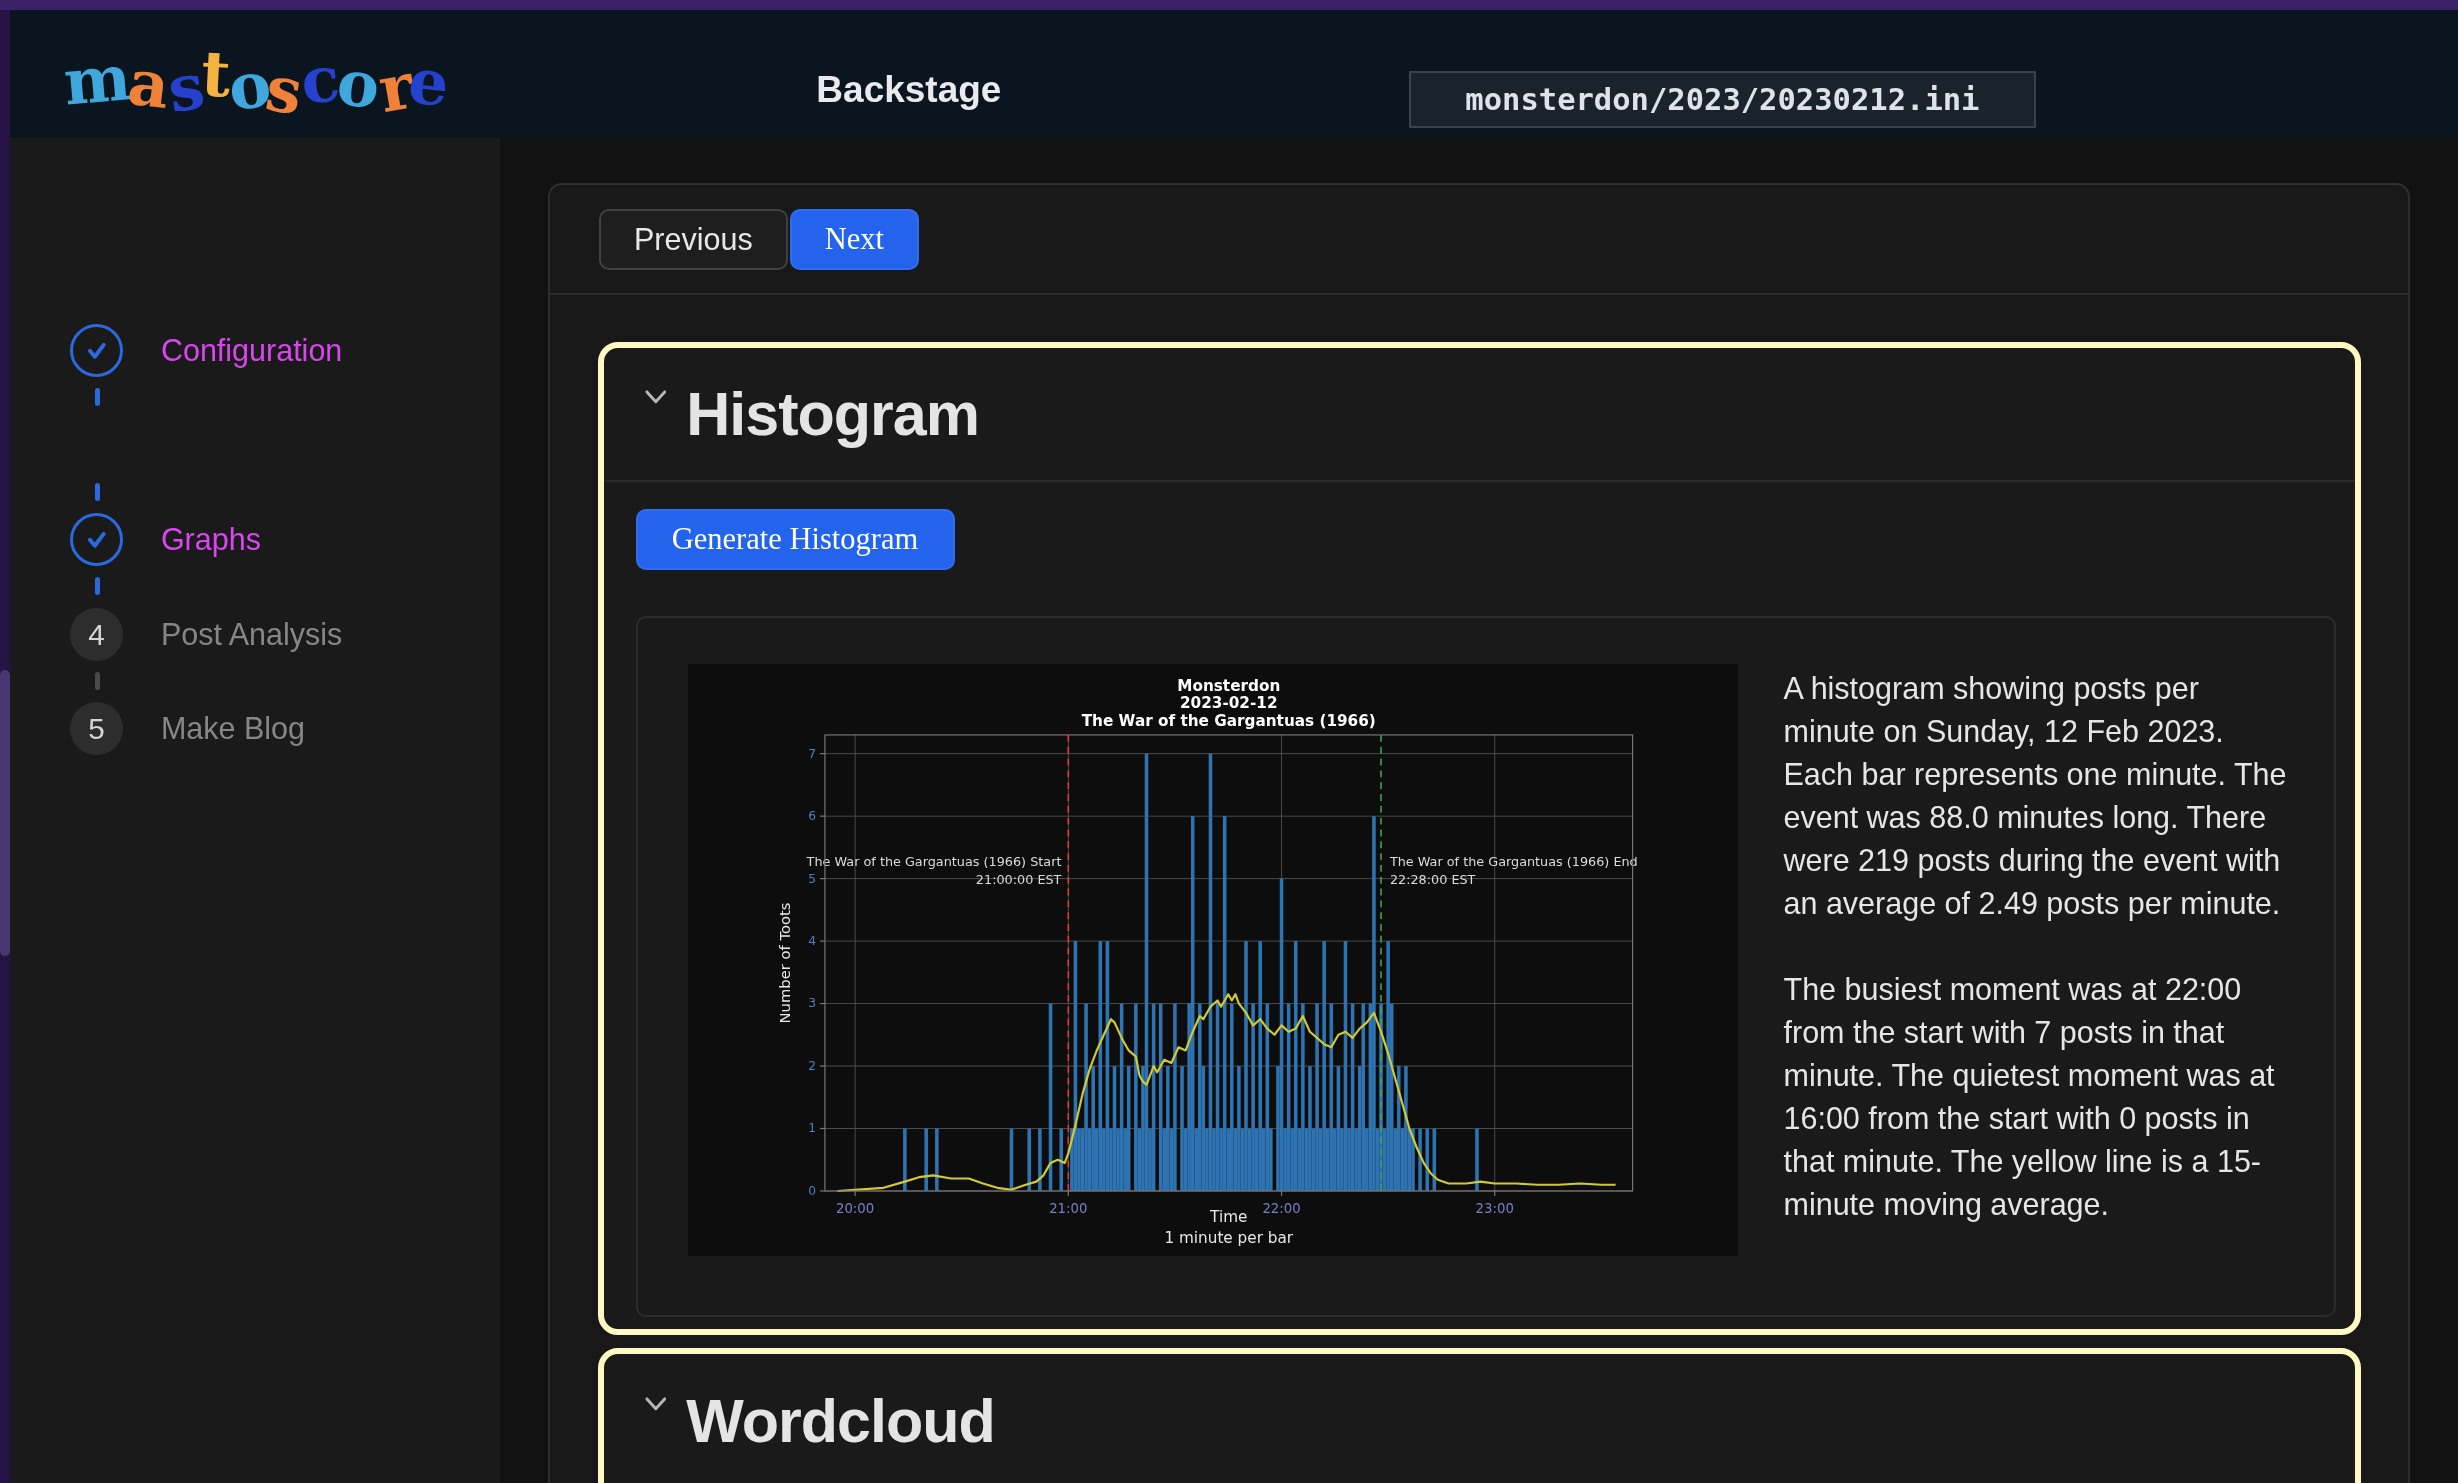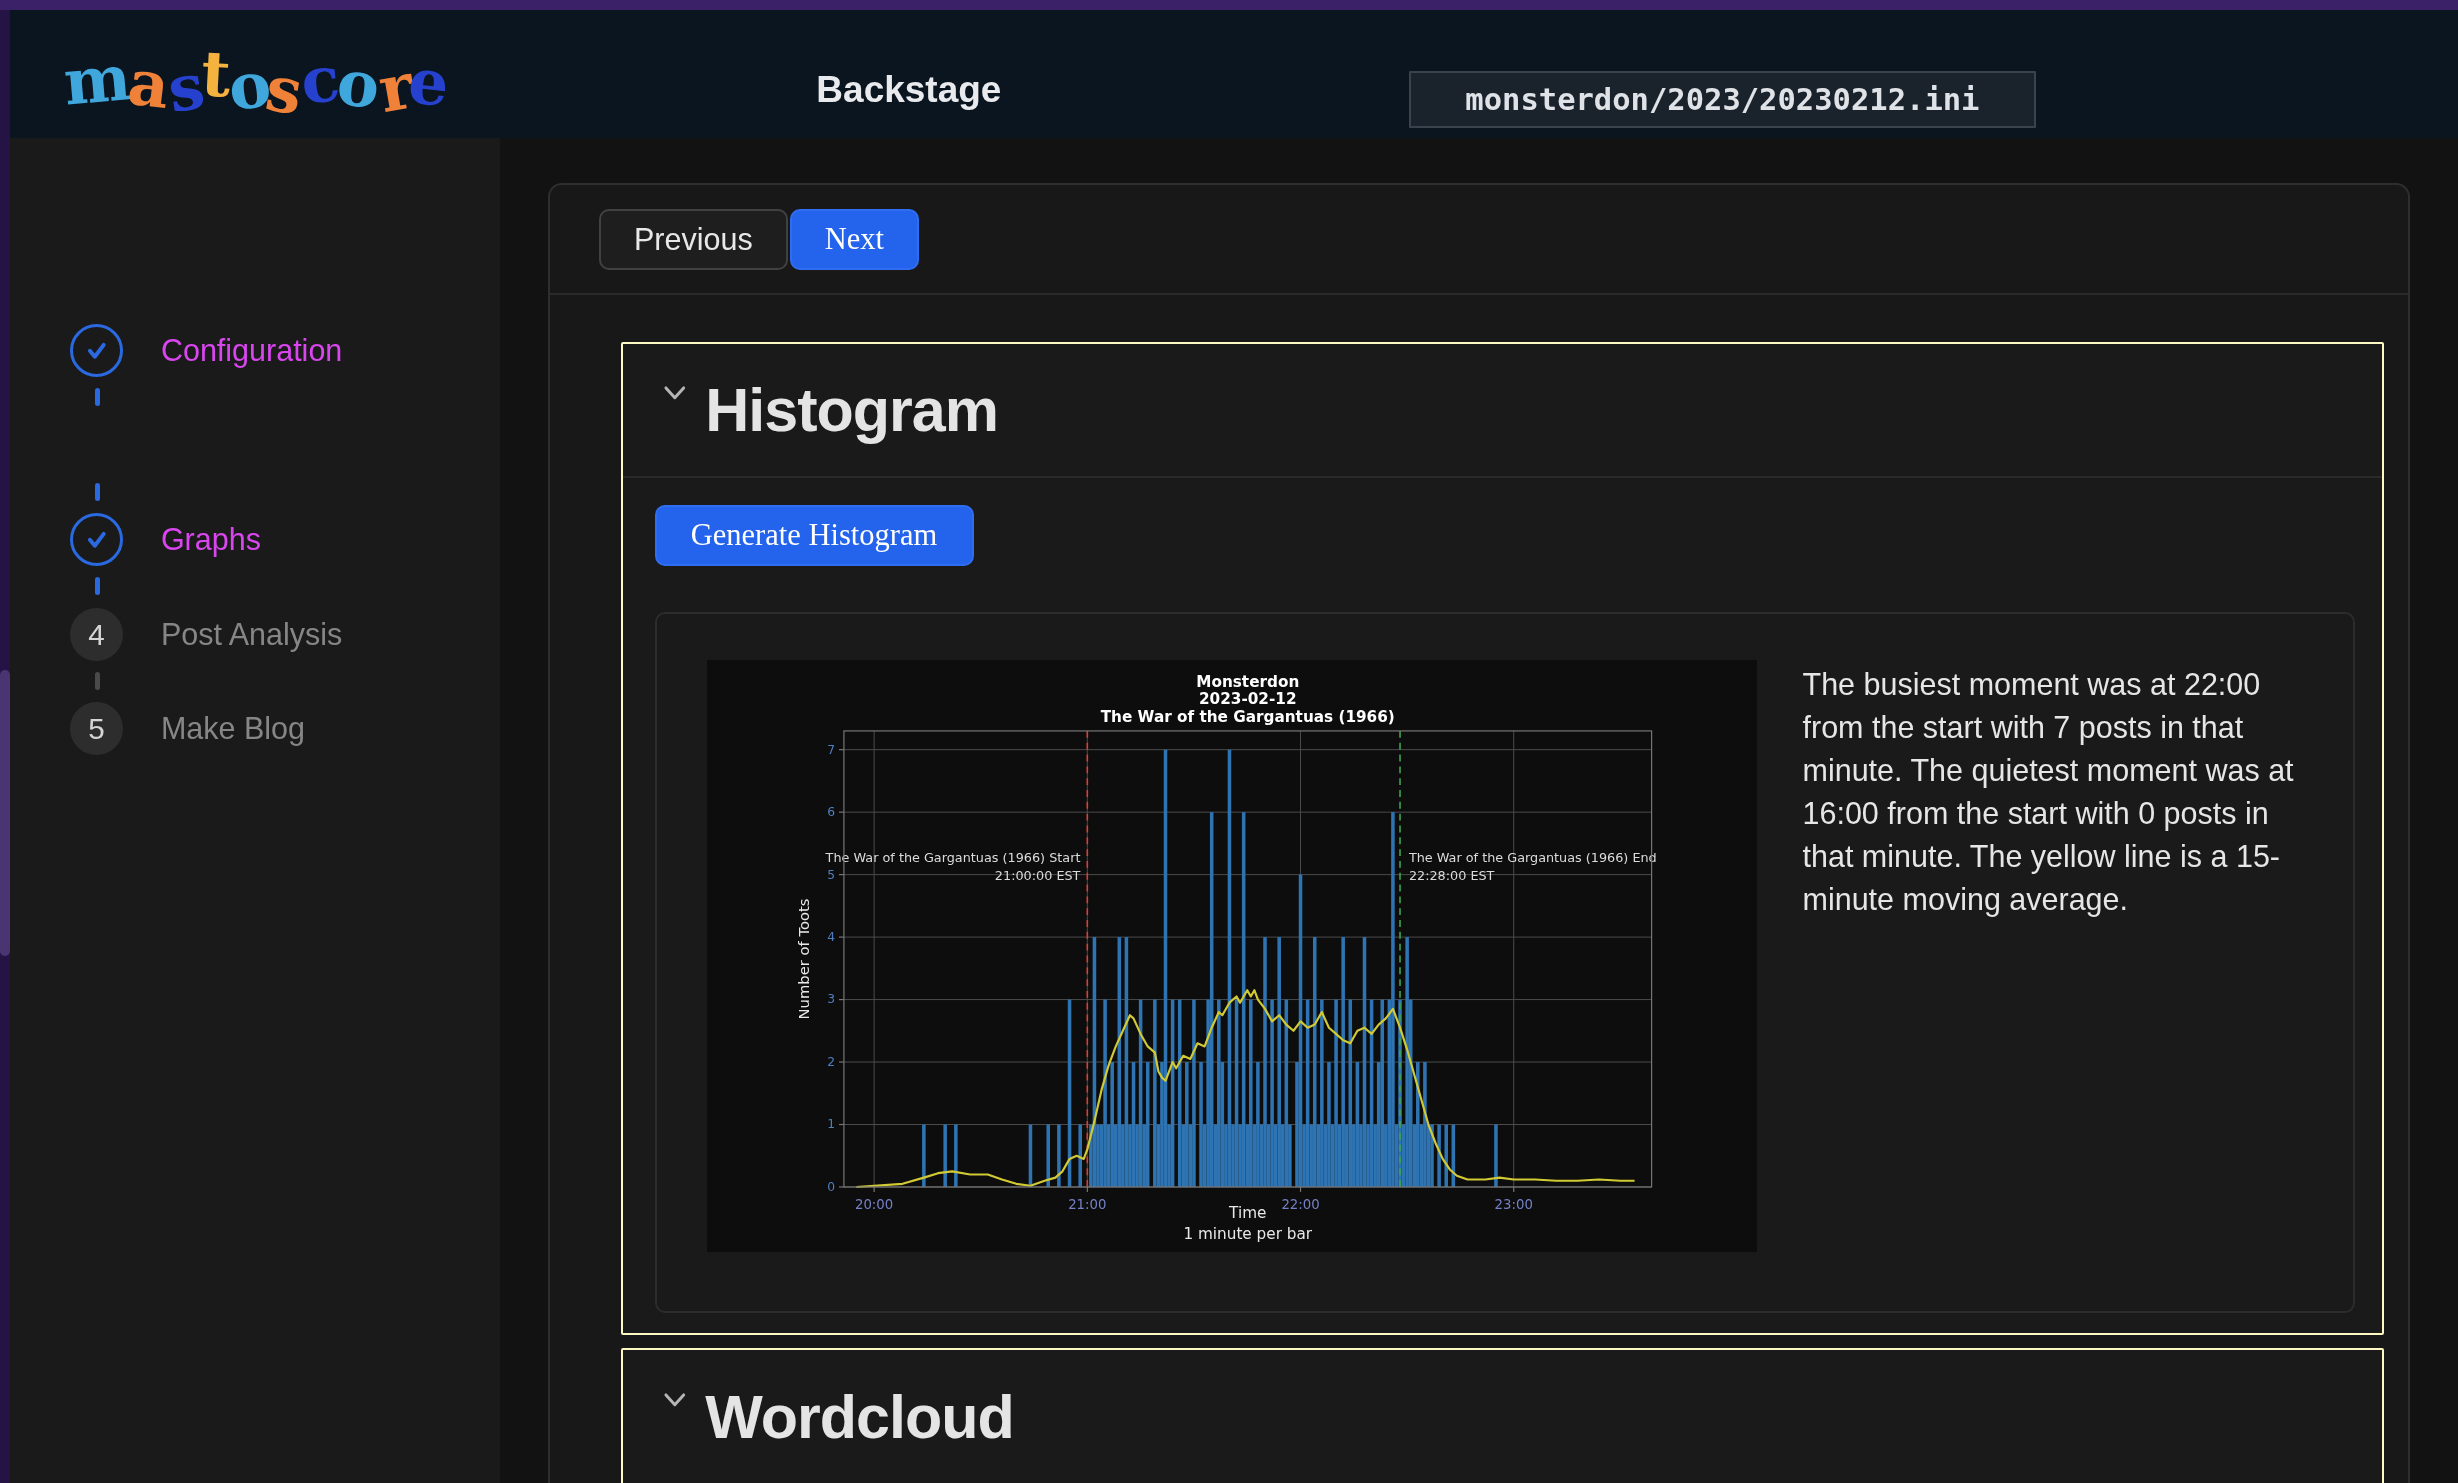--- a/index.html
+++ b/index.html
@@ -44,21 +44,21 @@
           background:#181818; border:2px solid #2e2e2e; border-radius:13.8px; overflow:hidden; }
   .card-header { position:relative; height:110px; border-bottom:2px solid #2a2a2a;
           display:flex; align-items:center; padding:0 49px; }
   .card-title { font-size:36px; font-weight:700; color:#ededed; flex:1; }
   .btn { display:flex; align-items:center; justify-content:center; border-radius:9.9px;
           font-size:30.5px; cursor:pointer; }
   .btn-secondary { height:61px; padding:0 33px; background:#1e1e1e; border:2px solid #414141; color:#e8e8e8; margin-right:2px; }
   .btn-primary { height:61px; padding:0 33px; background:#2463eb; border:2px solid #2f6ef2; color:#ffffff;font-family:Liberation Serif, serif; }
 
   .section { position:absolute; left:48px; width:1763px; background:#1a1a1a;
-          border:2px solid #fef9c3; border-radius:2px; overflow:hidden;margin-left:23px; }
+          border:6px solid #fef9c3; border-radius:20px; overflow:hidden; }
   .section-histogram { top:157px; height:993px; }
   .section-wordcloud { top:1163px; height:296px; }
   .section-header { position:relative; height:134px; display:flex; align-items:center; padding:0 39px; }
   .section-histogram .section-header { border-bottom:2px solid #2a2a2a; }
   .chevron { width:25.6px; height:19.7px; margin-right:17.7px; margin-top:-33px; flex:none; }
   .section-title { font-size:61px; font-weight:700; color:#e4e4e4; letter-spacing:-1px; }
   .section-body { position:relative; padding:39px 31.5px; }
   .gen-btn { position:absolute; left:31.5px; top:27px; width:319px; height:61px; }
 
   .figure-box { position:absolute; left:31.5px; top:134px; width:1700px; height:701px;
@@ -298,20 +298,21 @@
                   <line x1="819.02639683238" y1="535" x2="819.02639683238" y2="540" stroke="#777777" stroke-width="1.2"></line>
                   <text x="819.02639683238" y="557" fill="#7580c6" font-size="13.5" text-anchor="middle">23:00</text>
                   <text x="549" y="27" fill="#ffffff" font-size="15.5" text-anchor="middle" font-weight="bold">Monsterdon</text>
                   <text x="549" y="45" fill="#ffffff" font-size="15.5" text-anchor="middle" font-weight="bold">2023-02-12</text>
                   <text x="549" y="63" fill="#ffffff" font-size="15.5" text-anchor="middle" font-weight="bold">The War of the Gargantuas (1966)</text>
                   <text x="549" y="567" fill="#e8e8e8" font-size="15.5" text-anchor="middle">Time</text>
                   <text x="549" y="588" fill="#e8e8e8" font-size="15.5" text-anchor="middle">1 minute per bar</text>
                   <text x="0" y="0" fill="#e8e8e8" font-size="15" text-anchor="middle" transform="translate(104,303.5) rotate(-90)">Number of Toots</text>
                 </svg></div>
             <div class="desc">
+              <p>A histogram showing posts per minute on Sunday, 12 Feb 2023. Each bar represents one minute. The event was 88.0 minutes long. There were 219 posts during the event with an average of 2.49 posts per minute.</p>
               <p>The busiest moment was at 22:00 from the start with 7 posts in that minute. The quietest moment was at 16:00 from the start with 0 posts in that minute. The yellow line is a 15-minute moving average.</p>
             </div>
           </div>
         </div>
       </div>
 
       <div class="section section-wordcloud">
         <div class="section-header">
           <svg class="chevron" viewBox="0 0 26 20">
             <polyline points="4,4 13,14 22,4" fill="none" stroke="#b5b5b5" stroke-width="3" stroke-linecap="round" stroke-linejoin="round"></polyline>

